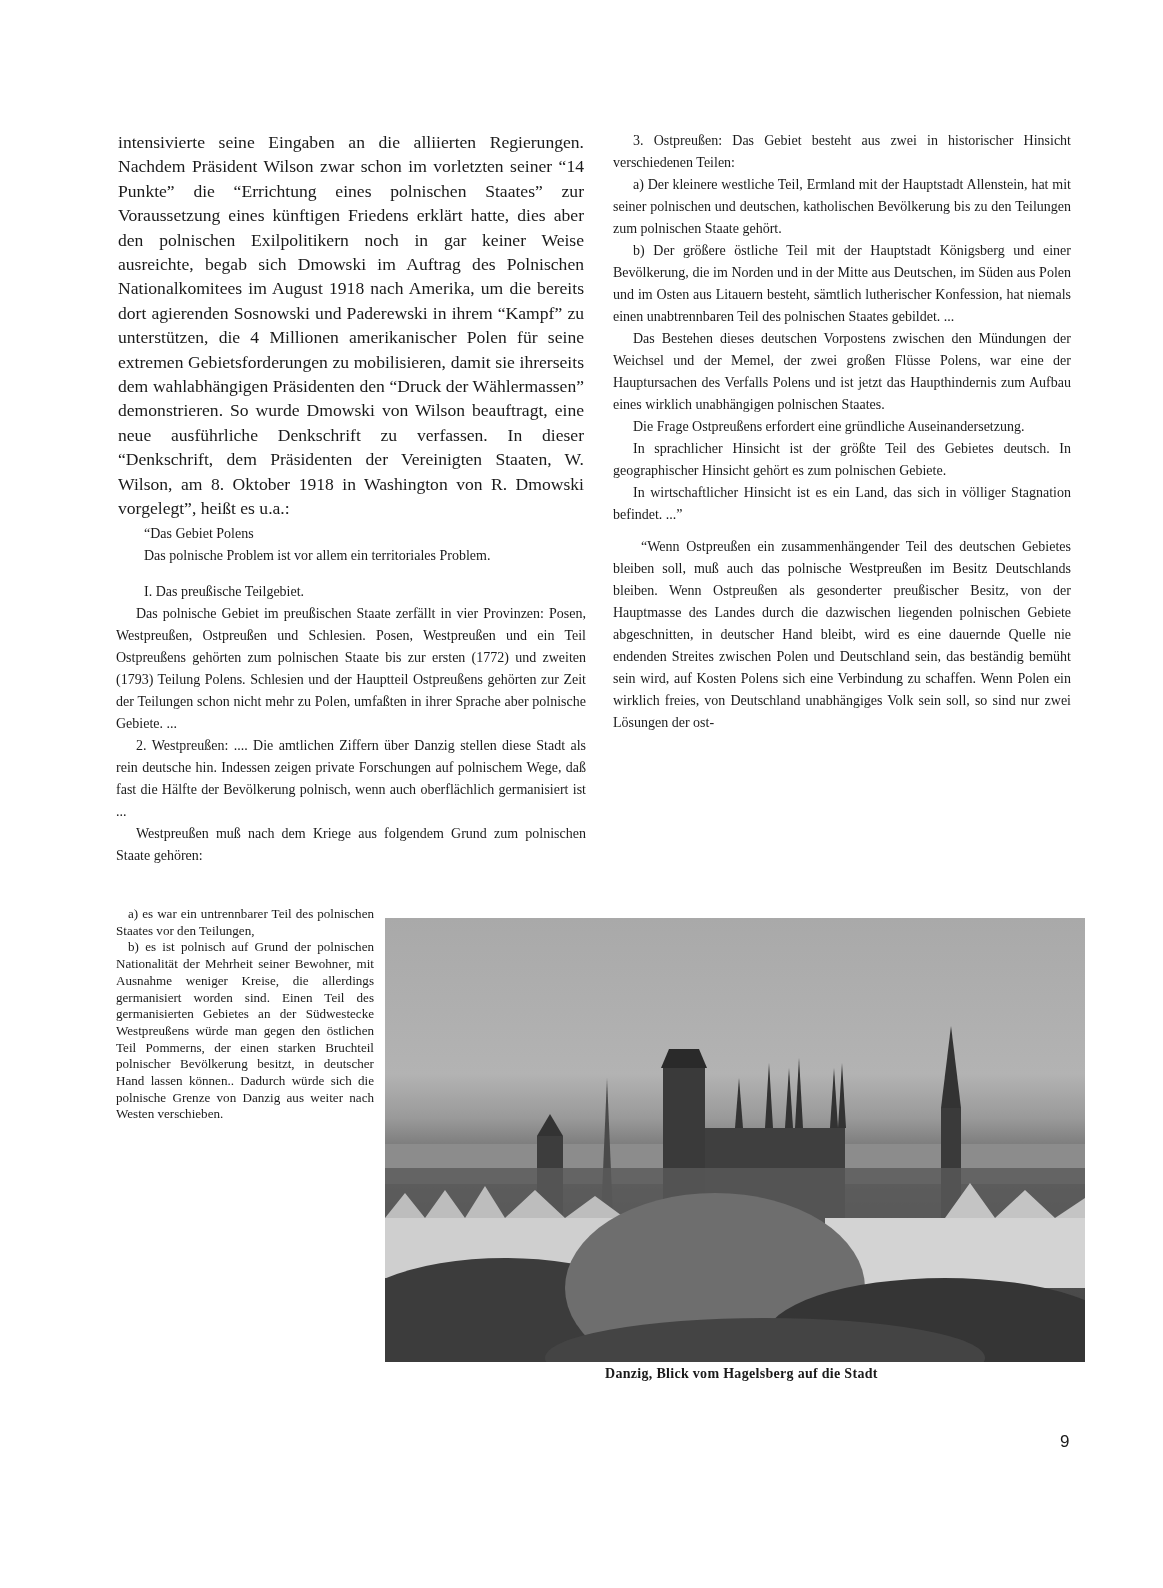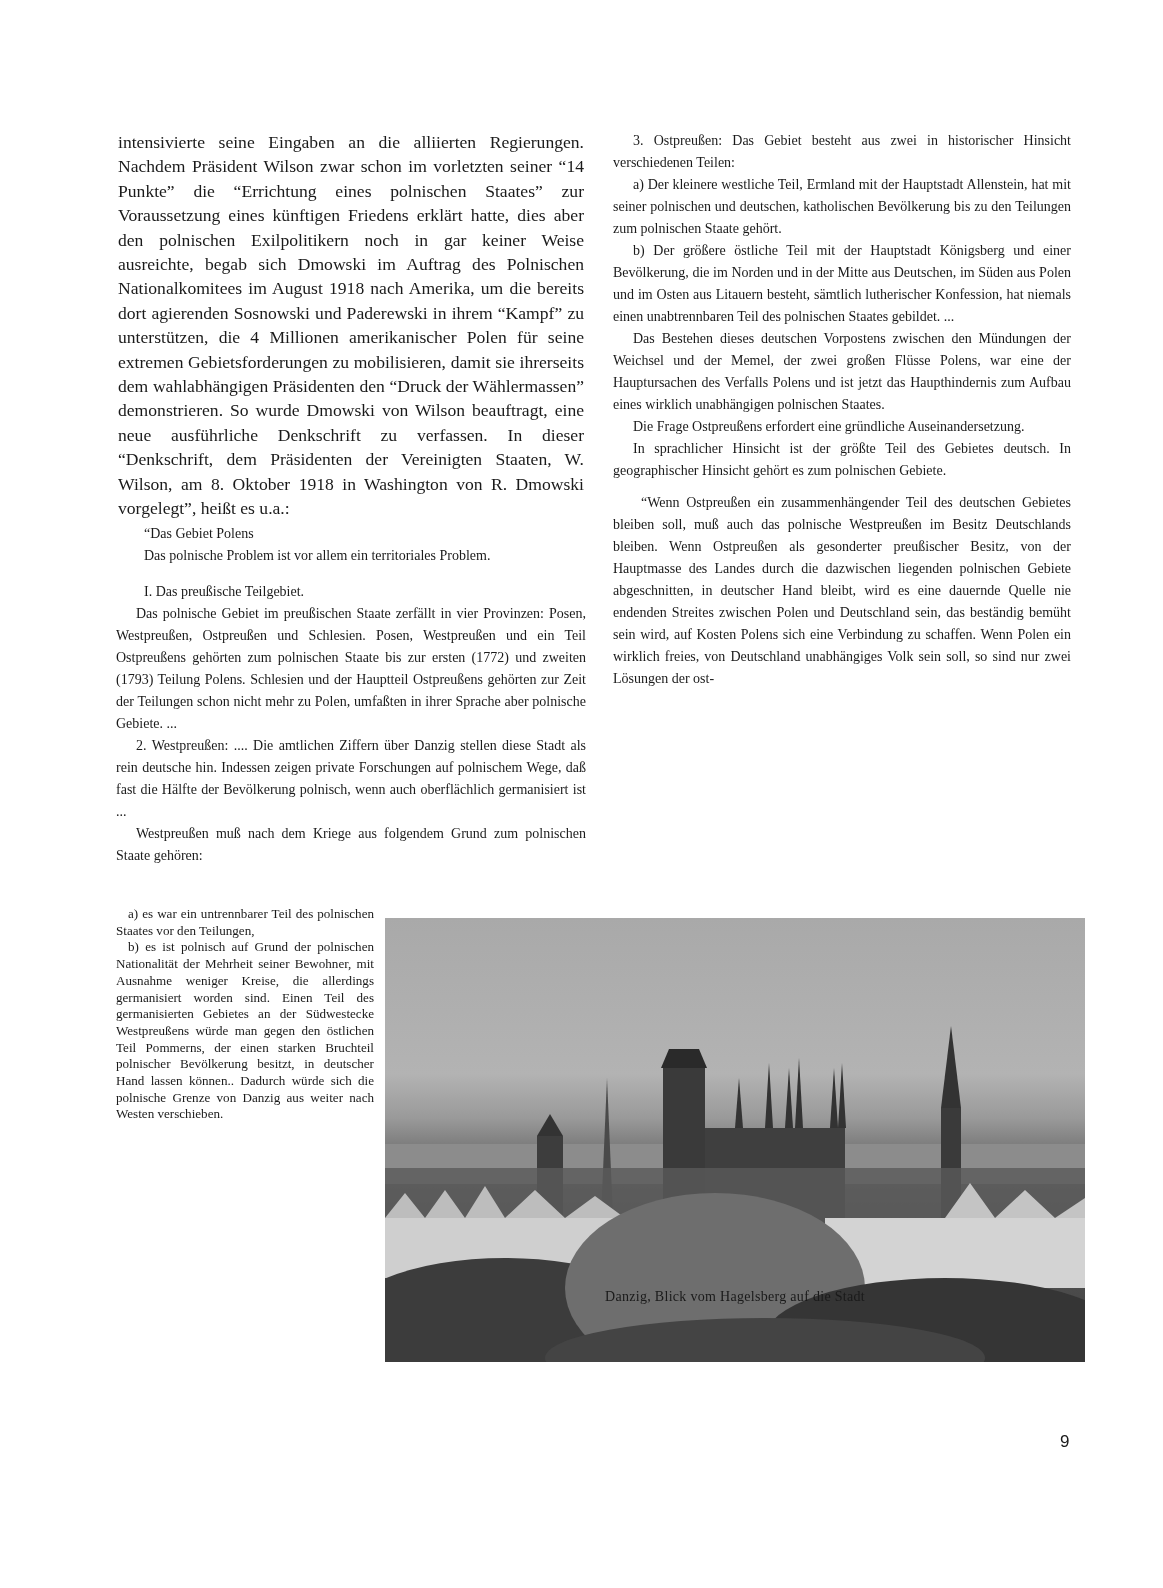--- a/index.html
+++ b/index.html
@@ -28,23 +28,23 @@
     font-size: 13.1px; line-height: 16.7px; font-weight: normal; text-align: justify;
   }
   .narrow p { margin: 0; text-indent: 12px; }
   .photo {
     position: absolute; left: 385px; top: 918px; width: 700px; height: 444px;
     overflow: hidden;
     background: linear-gradient(to bottom, #a9a9a9 0%, #b3b3b3 35%, #9a9a9a 45%, #6b6b6b 55%, #555 70%, #4a4a4a 85%, #3e3e3e 100%);
   }
   .photo svg { position: absolute; left: 0; top: 0; }
   .caption {
-    position: absolute; left: 605px; top: 1289px;
+    position: absolute; left: 605px; top: 1366px;
     font-family: "Liberation Serif", "DejaVu Serif", serif;
-    font-size: 14px; font-weight: normal; letter-spacing: 0.3px;
+    font-size: 14px; font-weight: bold; letter-spacing: 0.3px;
   }
   .page-num {
     position: absolute; left: 1060px; top: 1432px;
     font-family: "Liberation Sans", "DejaVu Sans", sans-serif;
     font-size: 17px;
   }
   .right-body { margin-top: 14px; }
   .right-body p { margin: 0; text-indent: 28px; }
   .right-quote2 { margin-top: 10px; }
 </style>
@@ -70,20 +70,21 @@
 </div>
 
 <div class="col right">
   <div class="quote">
     <p>3. Ostpreußen: Das Gebiet besteht aus zwei in historischer Hinsicht verschiedenen Teilen:</p>
     <p>a) Der kleinere westliche Teil, Ermland mit der Hauptstadt Allenstein, hat mit seiner polnischen und deutschen, katholischen Bevölkerung bis zu den Teilungen zum polnischen Staate gehört.</p>
     <p>b) Der größere östliche Teil mit der Hauptstadt Königsberg und einer Bevölkerung, die im Norden und in der Mitte aus Deutschen, im Süden aus Polen und im Osten aus Litauern besteht, sämtlich lutherischer Konfession, hat niemals einen unabtrennbaren Teil des polnischen Staates gebildet. ...</p>
     <p>Das Bestehen dieses deutschen Vorpostens zwischen den Mündungen der Weichsel und der Memel, der zwei großen Flüsse Polens, war eine der Hauptursachen des Verfalls Polens und ist jetzt das Haupthindernis zum Aufbau eines wirklich unabhängigen polnischen Staates.</p>
     <p>Die Frage Ostpreußens erfordert eine gründliche Auseinandersetzung.</p>
     <p>In sprachlicher Hinsicht ist der größte Teil des Gebietes deutsch. In geographischer Hinsicht gehört es zum polnischen Gebiete.</p>
+    <p>In wirtschaftlicher Hinsicht ist es ein Land, das sich in völliger Stagnation befindet. ...”</p>
   </div>
   <div class="quote right-quote2">
     <p style="text-indent:28px">“Wenn Ostpreußen ein zusammenhängender Teil des deutschen Gebietes bleiben soll, muß auch das polnische Westpreußen im Besitz Deutschlands bleiben. Wenn Ostpreußen als gesonderter preußischer Besitz, von der Hauptmasse des Landes durch die dazwischen liegenden polnischen Gebiete abgeschnitten, in deutscher Hand bleibt, wird es eine dauernde Quelle nie endenden Streites zwischen Polen und Deutschland sein, das beständig bemüht sein wird, auf Kosten Polens sich eine Verbindung zu schaffen. Wenn Polen ein wirklich freies, von Deutschland unabhängiges Volk sein soll, so sind nur zwei Lösungen der ost-</p>
   </div>
 </div>
 
 <div class="photo">
   <svg width="700" height="444" viewBox="0 0 700 444">
 
     <rect x="0" y="226" width="700" height="40" fill="#8c8c8c"></rect>

